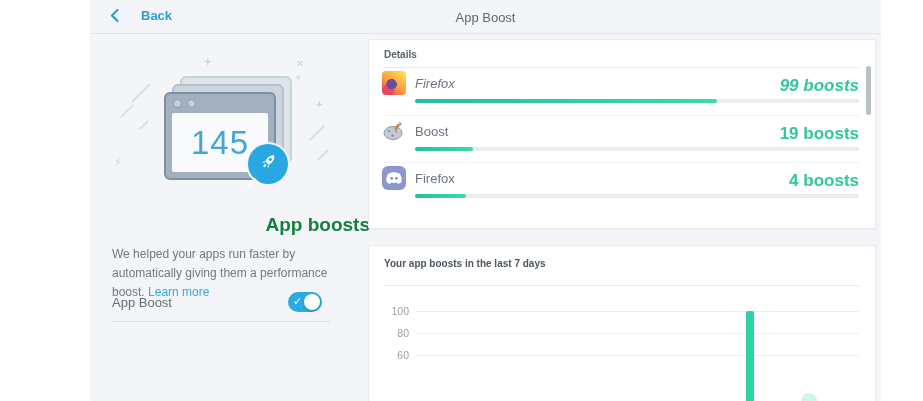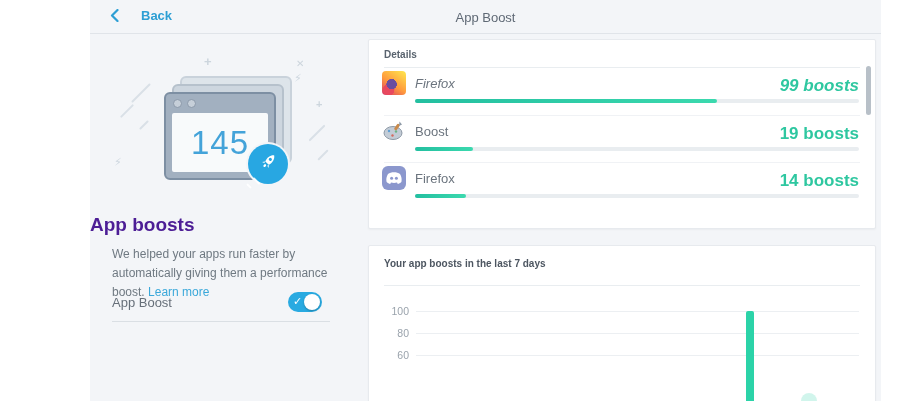--- a/index.html
+++ b/index.html
@@ -36,22 +36,22 @@
     border-radius:50%; background:#28a7e2; display:flex; align-items:center;
     justify-content:center; box-shadow:0 0 0 2px #f3f5f8; }
   .trail { position:absolute; width:9px; height:2px; background:#ffffff;
     border-radius:1px; transform:rotate(45deg); opacity:.9; }
   .t1 { left:132px; top:122px; } .t2 { left:126px; top:127px; width:6px; }
   .spark { position:absolute; color:#ccd5dd; font-size:13px; font-weight:700; }
   .sline { position:absolute; height:2px; background:#d9e0e7; border-radius:1px;
     transform:rotate(-45deg); }
   .zz { position:absolute; color:#cfd8e0; font-size:11px; }
 
-  .panel-title { position:absolute; left:0; top:180px; width:280px; text-align:left;
-    font-size:19px; font-weight:600; color:#4c1d95; }
+  .panel-title { position:absolute; left:0; top:180px; width:280px; text-align:right;
+    font-size:19px; font-weight:600; color:#15803d; }
   .panel-desc { position:absolute; left:22px; top:211px; width:244px; font-size:12px;
     line-height:19px; color:#6f7982; }
   .learn-link { color:#3aa8da; cursor:pointer; }
   .toggle-row { position:absolute; left:22px; top:258px; width:238px; height:22px; }
   .toggle-label { position:absolute; left:0; top:3px; font-size:13px; color:#666f79; }
   .toggle { position:absolute; right:28px; top:0; width:34px; height:20px;
     border-radius:10px; background:#29aae1; cursor:pointer; }
   .toggle .check { position:absolute; left:5px; top:3px; color:#ffffff; font-size:11px;
     font-weight:700; }
   .toggle .knob { position:absolute; right:2px; top:2px; width:16px; height:16px;
@@ -216,21 +216,21 @@
 
     <div class="app-row row3">
       <div class="app-icon discord-ic">
         <svg width="18" height="14" viewBox="0 0 18 14">
           <path d="M3 3 C6 0.8 12 0.8 15 3 C16.6 5.4 17 8.6 16.4 11 C14.8 12.4 12.8 13 12.8 13 L12 11.6 C10 12.2 8 12.2 6 11.6 L5.2 13 C5.2 13 3.2 12.4 1.6 11 C1 8.6 1.4 5.4 3 3 Z" fill="#ffffff"></path>
           <circle cx="6.6" cy="7.2" r="1.5" fill="#8b97cd"></circle>
           <circle cx="11.4" cy="7.2" r="1.5" fill="#8b97cd"></circle>
         </svg>
       </div>
       <span class="app-name">Firefox</span>
-      <span class="app-boosts">14 boosts</span>
+      <span class="app-boosts">4 boosts</span>
       <div class="bar-track">
         <div class="bar-fill" style="width: 11.5%;"></div>
       </div>
     </div>
 
     <div class="scrollbar-thumb"></div>
   </div>
 
   <div class="card chart-card">
     <div class="card-head">Your app boosts in the last 7 days</div>

